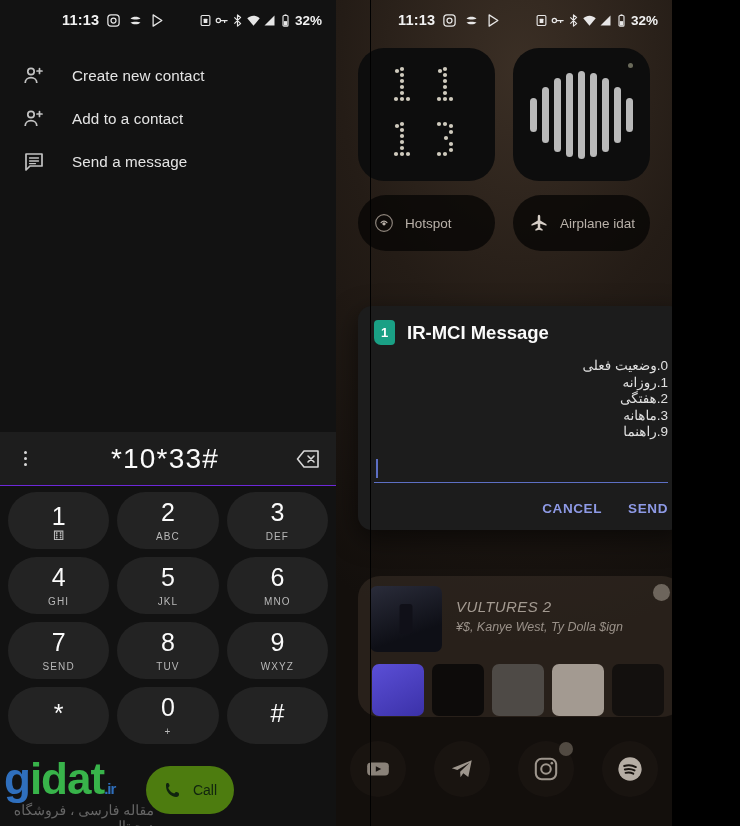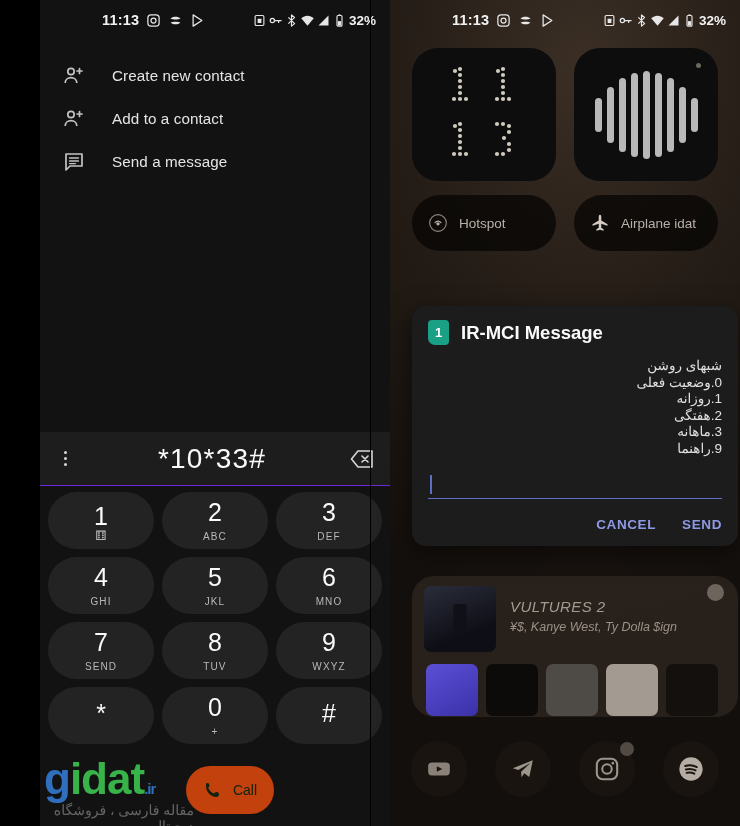--- a/index.html
+++ b/index.html
@@ -2,21 +2,21 @@
 <html><head>
 <meta charset="utf-8">
 <style>
   * { box-sizing: border-box; margin: 0; padding: 0; }
   html, body {
     width: 740px; height: 826px;
     background: #000;
     font-family: "Liberation Sans", sans-serif;
     overflow: hidden;
   }
-  .screen { position: relative; width: 740px; height: 826px; display: flex; padding-left: 40px; }
+  .screen { position: relative; width: 672px; height: 826px; display: flex; }
 
   
   .left {
     position: relative;
     width: 370px; height: 826px;
     background: #121212;
     overflow: hidden;
   }
   .statusbar {
     height: 40px; display: flex; align-items: center;
@@ -75,21 +75,21 @@
   .key .digit { color: #fafafa; font-size: 25px; line-height: 26px; font-weight: 400; }
   .key .sub { color: #b8b8b8; font-size: 10px; letter-spacing: 1.1px; margin-top: 6px; height: 11px; }
   .key .sub.vm { font-size: 13px; letter-spacing: 0; margin-top: -1px; }
   .key.sym .digit { font-size: 25px; line-height: 42px; }
   .key.sym .sub { margin-top: -6px; }
 
   
   .callbtn {
     position: absolute; left: 146px; top: 766px;
     width: 88px; height: 48px; border-radius: 26px;
-    background: #c2410c;
+    background: #4d7c0f;
     display: flex; align-items: center; justify-content: center; gap: 10px;
     cursor: pointer;
   }
   .callbtn span { color: #10230f; font-size: 14px; }
 
   
   .watermark {
     position: absolute; left: 4px; top: 757px;
     width: 150px; height: 66px;
     pointer-events: none;
@@ -490,21 +490,20 @@
         <span>Airplane idat</span>
       </div>
     </div>
 
     <div class="dialog">
       <div class="dlg-head">
         <div class="sim-badge">1</div>
         <div class="dlg-title">IR-MCI Message</div>
       </div>
       <div class="dlg-body">
-        <div class="dlg-line">شبهای روشن</div>
         <div class="dlg-line">0.وضعیت فعلی</div>
         <div class="dlg-line">1.روزانه</div>
         <div class="dlg-line">2.هفتگی</div>
         <div class="dlg-line">3.ماهانه</div>
         <div class="dlg-line">9.راهنما</div>
       </div>
       <div class="dlg-input">
         <div class="caret"></div>
       </div>
       <div class="dlg-actions">

